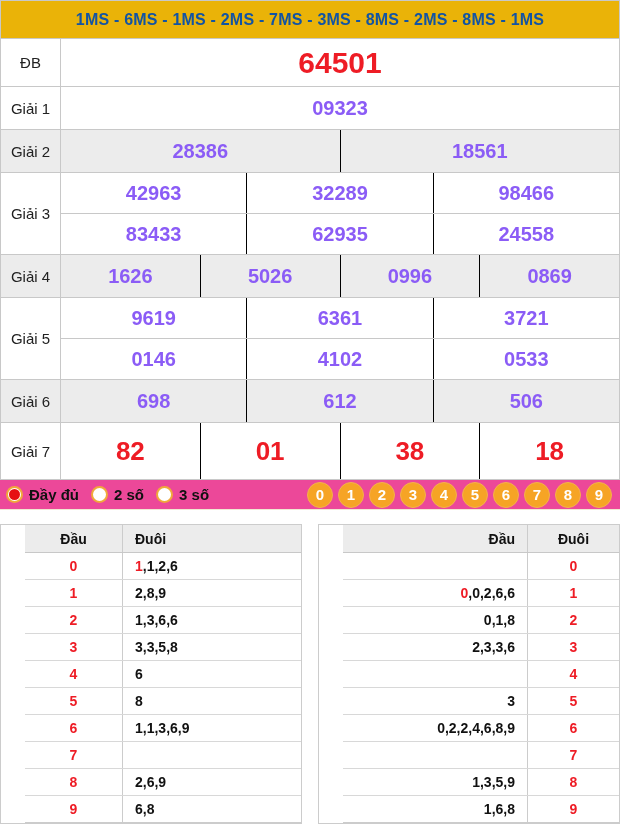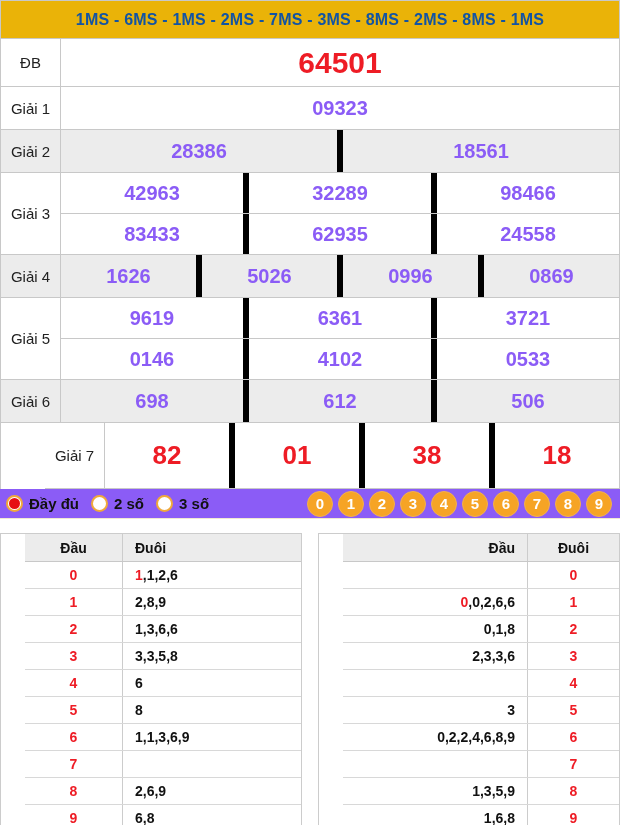--- a/index.html
+++ b/index.html
@@ -31,31 +31,31 @@
     border-right: 1px solid #c8c8c8;
     font-size: 15px; color: #222;
   }
   .value-area { flex: 1; display: flex; flex-direction: column; }
   .sub-row { display: flex; flex: 1; }
   .sub-row + .sub-row { border-top: 1px solid #c8c8c8; }
   .num-cell {
     flex: 1; display: flex; align-items: center; justify-content: center;
     font-weight: bold; font-size: 20px; color: #8b5cf6;
   }
-  .num-cell + .num-cell { border-left: 6px solid #000000; }
+  .num-cell + .num-cell { border-left: 1px solid #000000; }
   .h-single { height: 43px; }
   .h-double { height: 82px; }
   .row-db { height: 48px; }
   .row-db .num-cell { color: #ee1c25; font-size: 30px; }
-  .row-g7 { height: 66px; margin-left: 44px; }
+  .row-g7 { height: 57px; }
   .row-g7 .num-cell { color: #ee1c25; font-size: 26px; }
 
   .filter-bar {
     height: 30px;
-    background: #8b5cf6;
+    background: #ec4899;
     display: flex; align-items: center; justify-content: space-between;
     padding: 0 8px 0 6px;
     border-bottom: 1px solid #f0e8d2;
   }
   .radio-group { display: flex; align-items: center; gap: 12px; }
   .radio-opt { display: flex; align-items: center; gap: 6px; cursor: pointer; }
   .radio-circle {
     width: 17px; height: 17px; border-radius: 50%;
     border: 2px solid #f0a93a; background: #fff;
     display: flex; align-items: center; justify-content: center;

